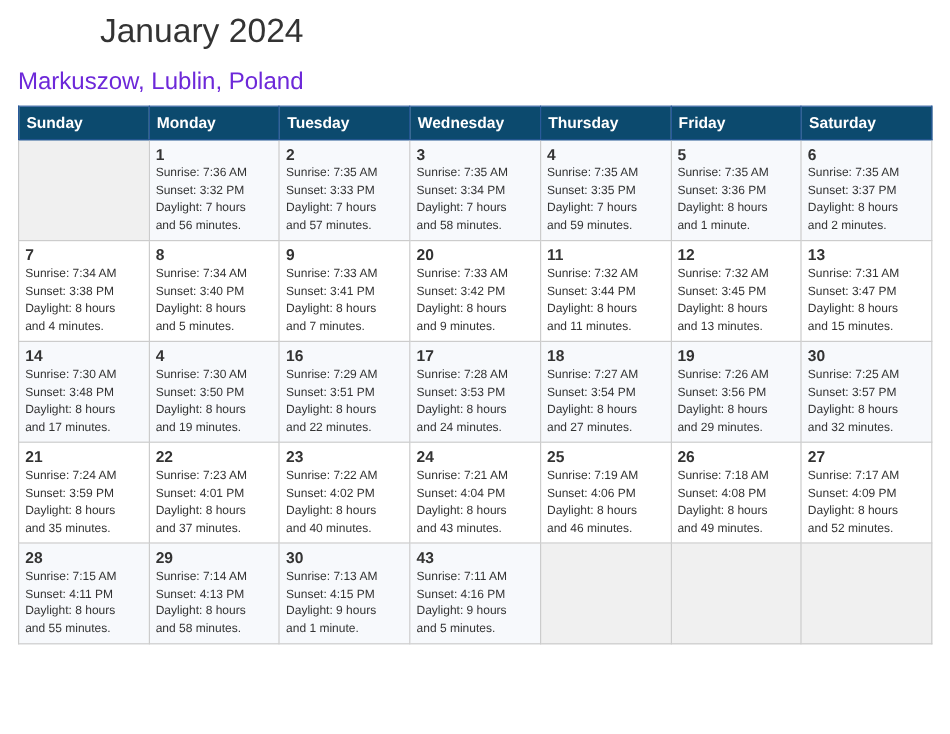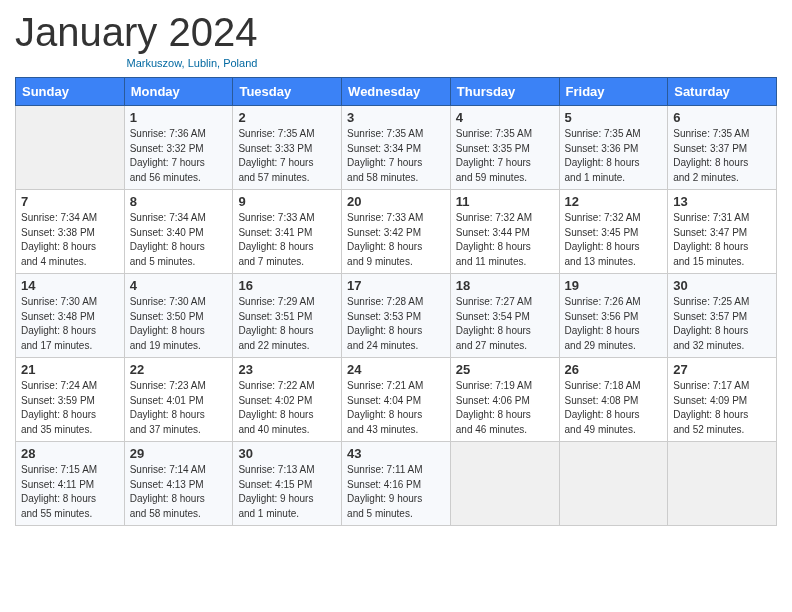--- a/index.html
+++ b/index.html
@@ -30,36 +30,36 @@
     .logo-blue { color: #2a6db5; }
     .logo-icon {
       width: 28px;
       height: 28px;
       margin-right: 2px;
     }
     .title-area {
       text-align: right;
     }
     .calendar-title {
-      font-size: 40px;
+      font-size: 28px;
       font-weight: 300;
       color: #333;
     }
     .calendar-subtitle {
-      font-size: 11px;
-      color: #0369a1;
-      margin-top: 2px;
+      font-size: 20px;
+      color: #6d28d9;
+      margin-top: 15px;
     }
     table {
       width: 100%;
       border-collapse: collapse;
       font-size: 11px;
     }
     thead tr th {
-      background-color: #3b82f6;
+      background-color: #0c4a6e;
       color: #fff;
       text-align: left;
       padding: 6px 6px;
       font-size: 13px;
       font-weight: 600;
       border: 1px solid #2a5a9a;
     }
     tbody tr td {
       border: 1px solid #ccc;
       vertical-align: top;

